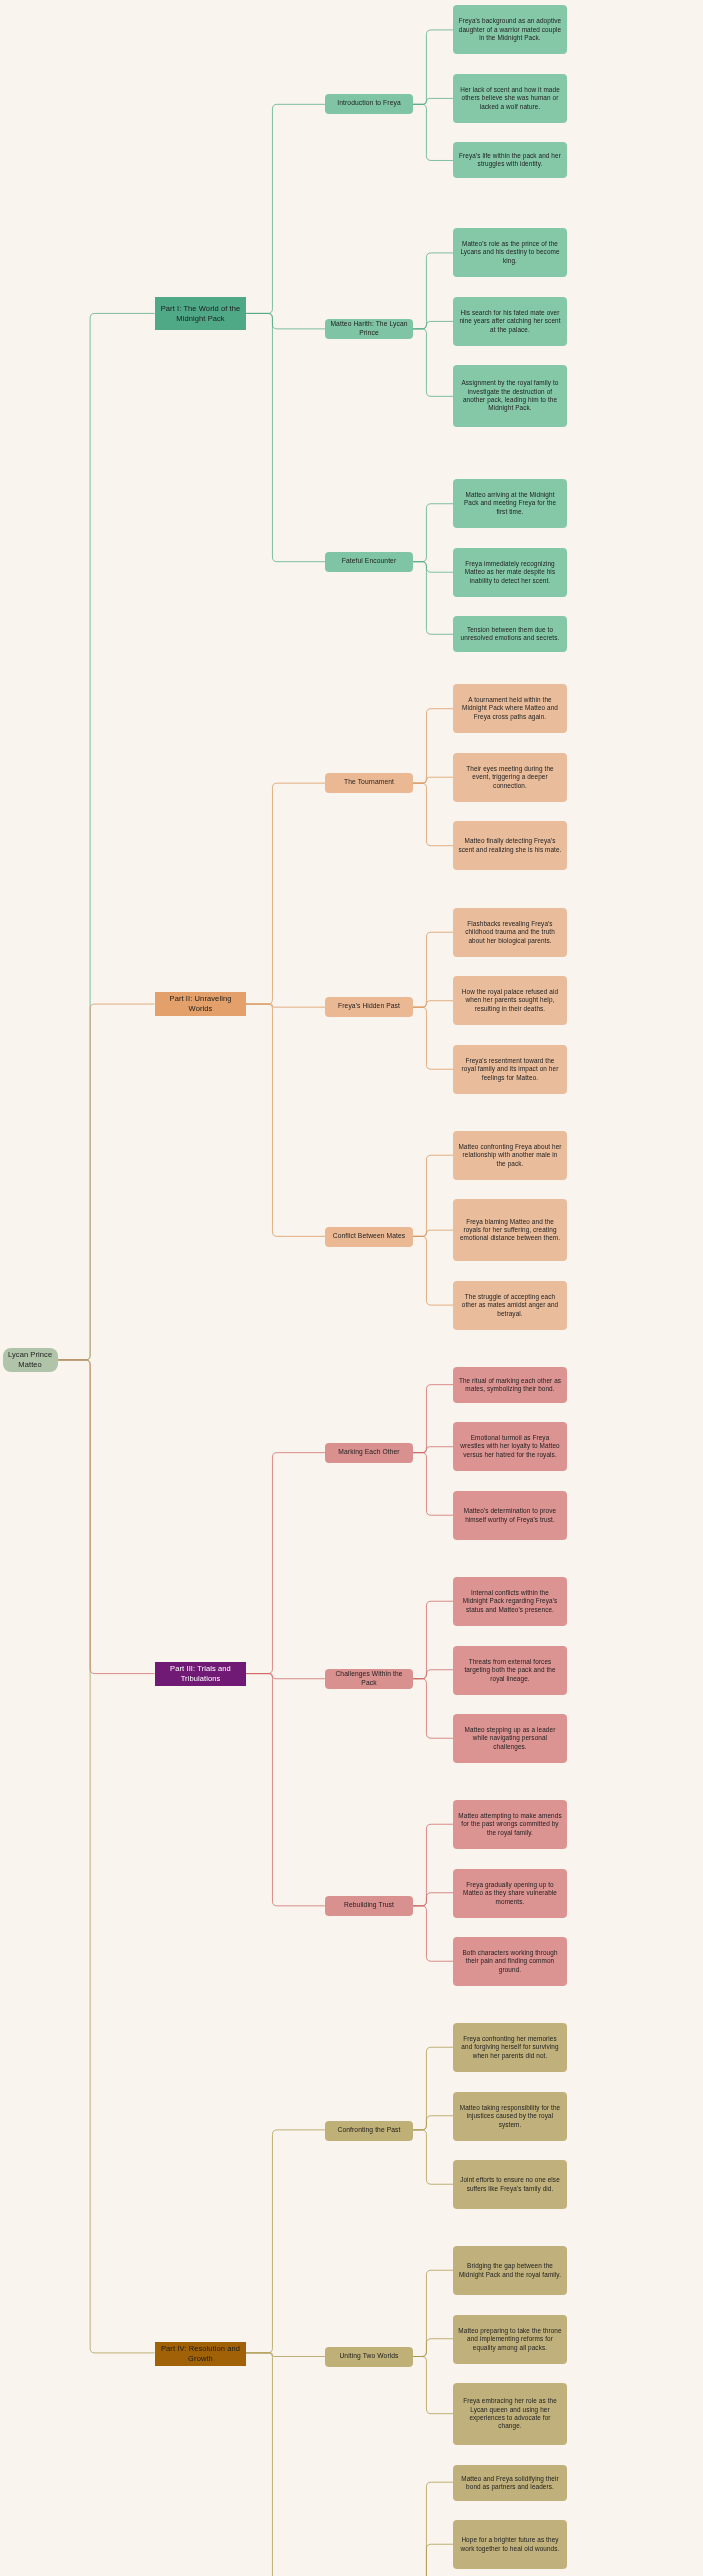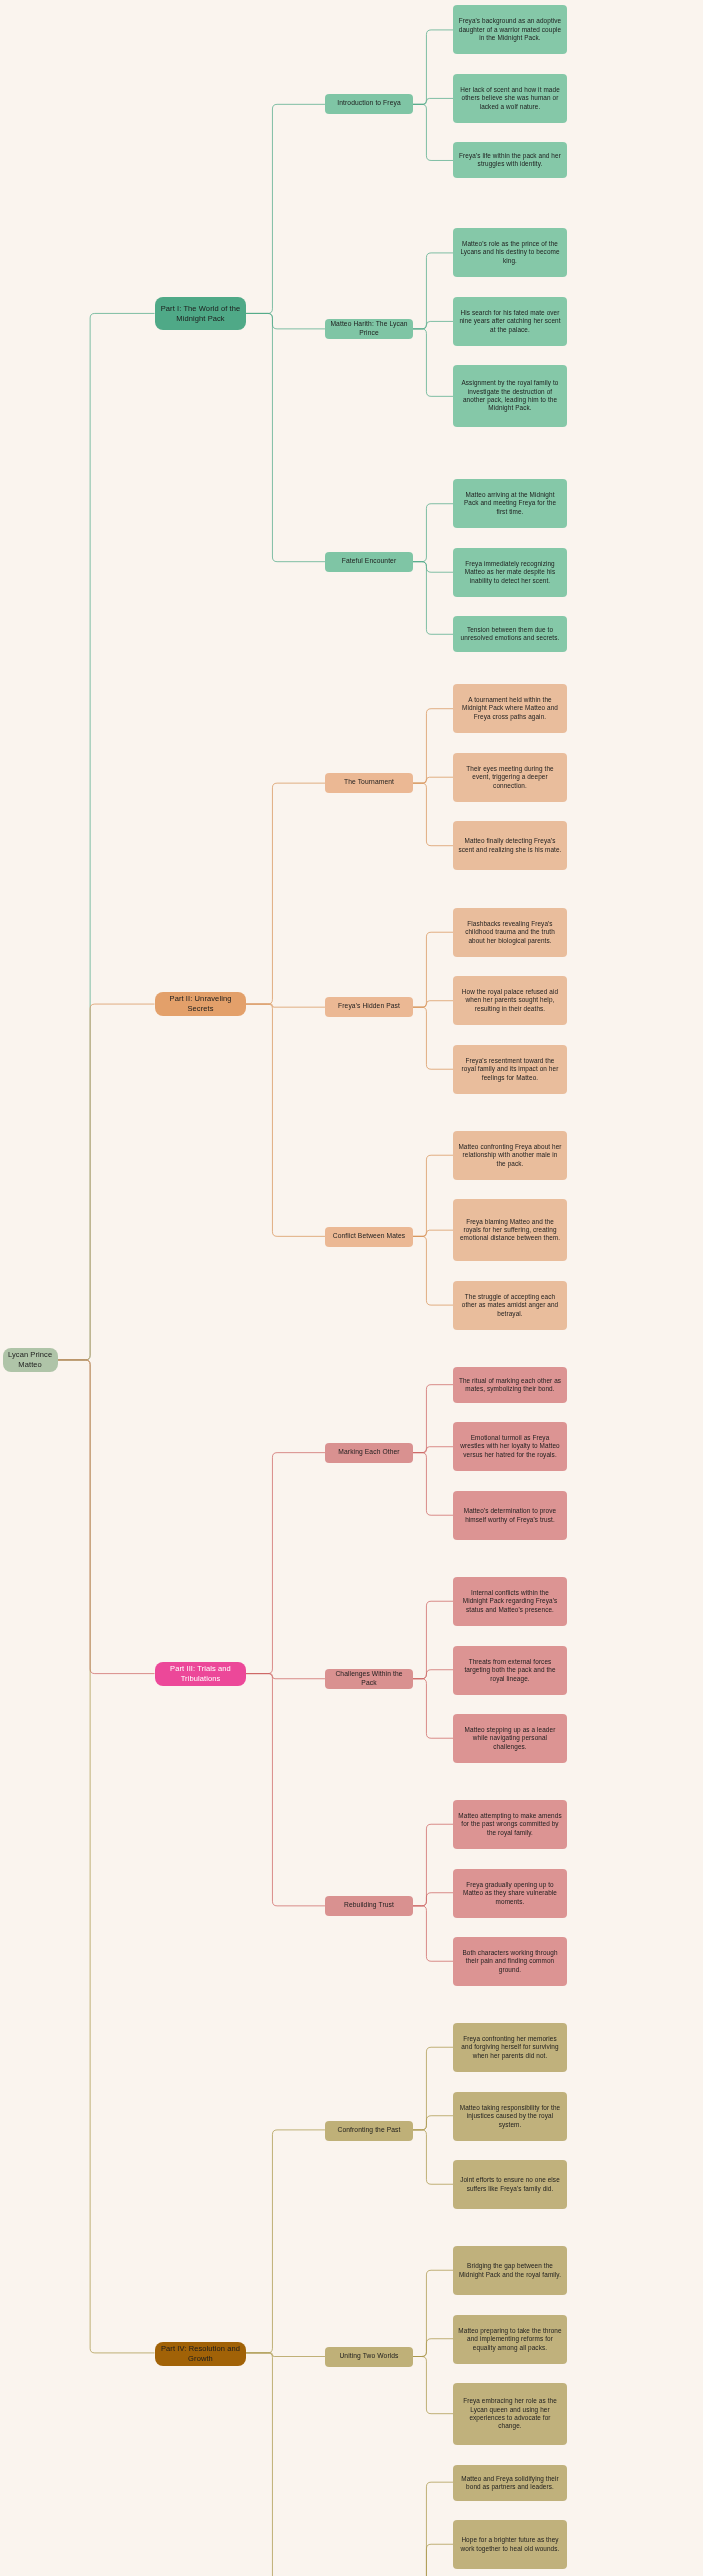--- a/index.html
+++ b/index.html
@@ -29,21 +29,21 @@
     text-align: center;
     border-radius: 4.6px;
     padding: 3.1px 5.2px;
     line-height: 1.30;
     color: #1c1c1c;
     letter-spacing: 0.1px;
     word-wrap: break-word;
     z-index: 2;
   }
   .node-root   { font-size: 7.5px; border-radius: 8px; }
-  .node-part   { font-size: 7.5px; border-radius: 8px; }
+  .node-part   { font-size: 7.5px; border-radius: 0; }
   .node-branch { font-size: 6.7px;   border-radius: 4.1px; }
   .node-leaf   { font-size: 6.4px; border-radius: 4.1px; }
   .node-part.white-text { color: #ffffff; }
 </style>
 </head>
 <body>
 
 <div id="canvas">
   <svg id="links" viewBox="0 0 1365 5253" width="703" height="2706" xmlns="http://www.w3.org/2000/svg">
       <path d="M 111 2640 L 166 2640 Q 175 2640 175 2631 L 175 617 Q 175 608 184 608 L 300 608" fill="none" stroke="#4fa987" stroke-width="1.4"></path>
@@ -135,21 +135,21 @@
     <div class="node node-leaf" style="left: 453px; top: 479px; width: 114px; height: 49px; background: rgb(133, 200, 168);">
       <span>Matteo arriving at the Midnight Pack and meeting Freya for the first time.</span>
     </div>
     <div class="node node-leaf" style="left: 453px; top: 548px; width: 114px; height: 49px; background: rgb(133, 200, 168);">
       <span>Freya immediately recognizing Matteo as her mate despite his inability to detect her scent.</span>
     </div>
     <div class="node node-leaf" style="left: 453px; top: 616px; width: 114px; height: 36px; background: rgb(133, 200, 168);">
       <span>Tension between them due to unresolved emotions and secrets.</span>
     </div>
     <div class="node node-part" style="left: 155px; top: 992px; width: 91px; height: 24px; background: rgb(227, 160, 106);">
-      <span>Part II: Unraveling Secrets</span>
+      <span>Part II: Unraveling Worlds</span>
     </div>
     <div class="node node-branch" style="left: 325px; top: 773px; width: 88px; height: 19.6px; background: rgb(235, 184, 148);">
       <span>The Tournament</span>
     </div>
     <div class="node node-leaf" style="left: 453px; top: 684px; width: 114px; height: 49px; background: rgb(233, 189, 156);">
       <span>A tournament held within the Midnight Pack where Matteo and Freya cross paths again.</span>
     </div>
     <div class="node node-leaf" style="left: 453px; top: 753px; width: 114px; height: 49px; background: rgb(233, 189, 156);">
       <span>Their eyes meeting during the event, triggering a deeper connection.</span>
     </div>
@@ -173,21 +173,21 @@
     </div>
     <div class="node node-leaf" style="left: 453px; top: 1131px; width: 114px; height: 49px; background: rgb(233, 189, 156);">
       <span>Matteo confronting Freya about her relationship with another male in the pack.</span>
     </div>
     <div class="node node-leaf" style="left: 453px; top: 1199px; width: 114px; height: 62px; background: rgb(233, 189, 156);">
       <span>Freya blaming Matteo and the royals for her suffering, creating emotional distance between them.</span>
     </div>
     <div class="node node-leaf" style="left: 453px; top: 1281px; width: 114px; height: 49px; background: rgb(233, 189, 156);">
       <span>The struggle of accepting each other as mates amidst anger and betrayal.</span>
     </div>
-    <div class="node node-part white-text" style="left: 155px; top: 1662px; width: 91px; height: 24px; background: #ec4899;">
+    <div class="node node-part white-text" style="left: 155px; top: 1662px; width: 91px; height: 24px; background: #701a75;">
       <span>Part III: Trials and Tribulations</span>
     </div>
     <div class="node node-branch" style="left: 325px; top: 1443px; width: 88px; height: 19.6px; background: rgb(217, 145, 144);">
       <span>Marking Each Other</span>
     </div>
     <div class="node node-leaf" style="left: 453px; top: 1367px; width: 114px; height: 36px; background: rgb(220, 148, 147);">
       <span>The ritual of marking each other as mates, symbolizing their bond.</span>
     </div>
     <div class="node node-leaf" style="left: 453px; top: 1422px; width: 114px; height: 49px; background: rgb(220, 148, 147);">
       <span>Emotional turmoil as Freya wrestles with her loyalty to Matteo versus her hatred for the royals.</span>

